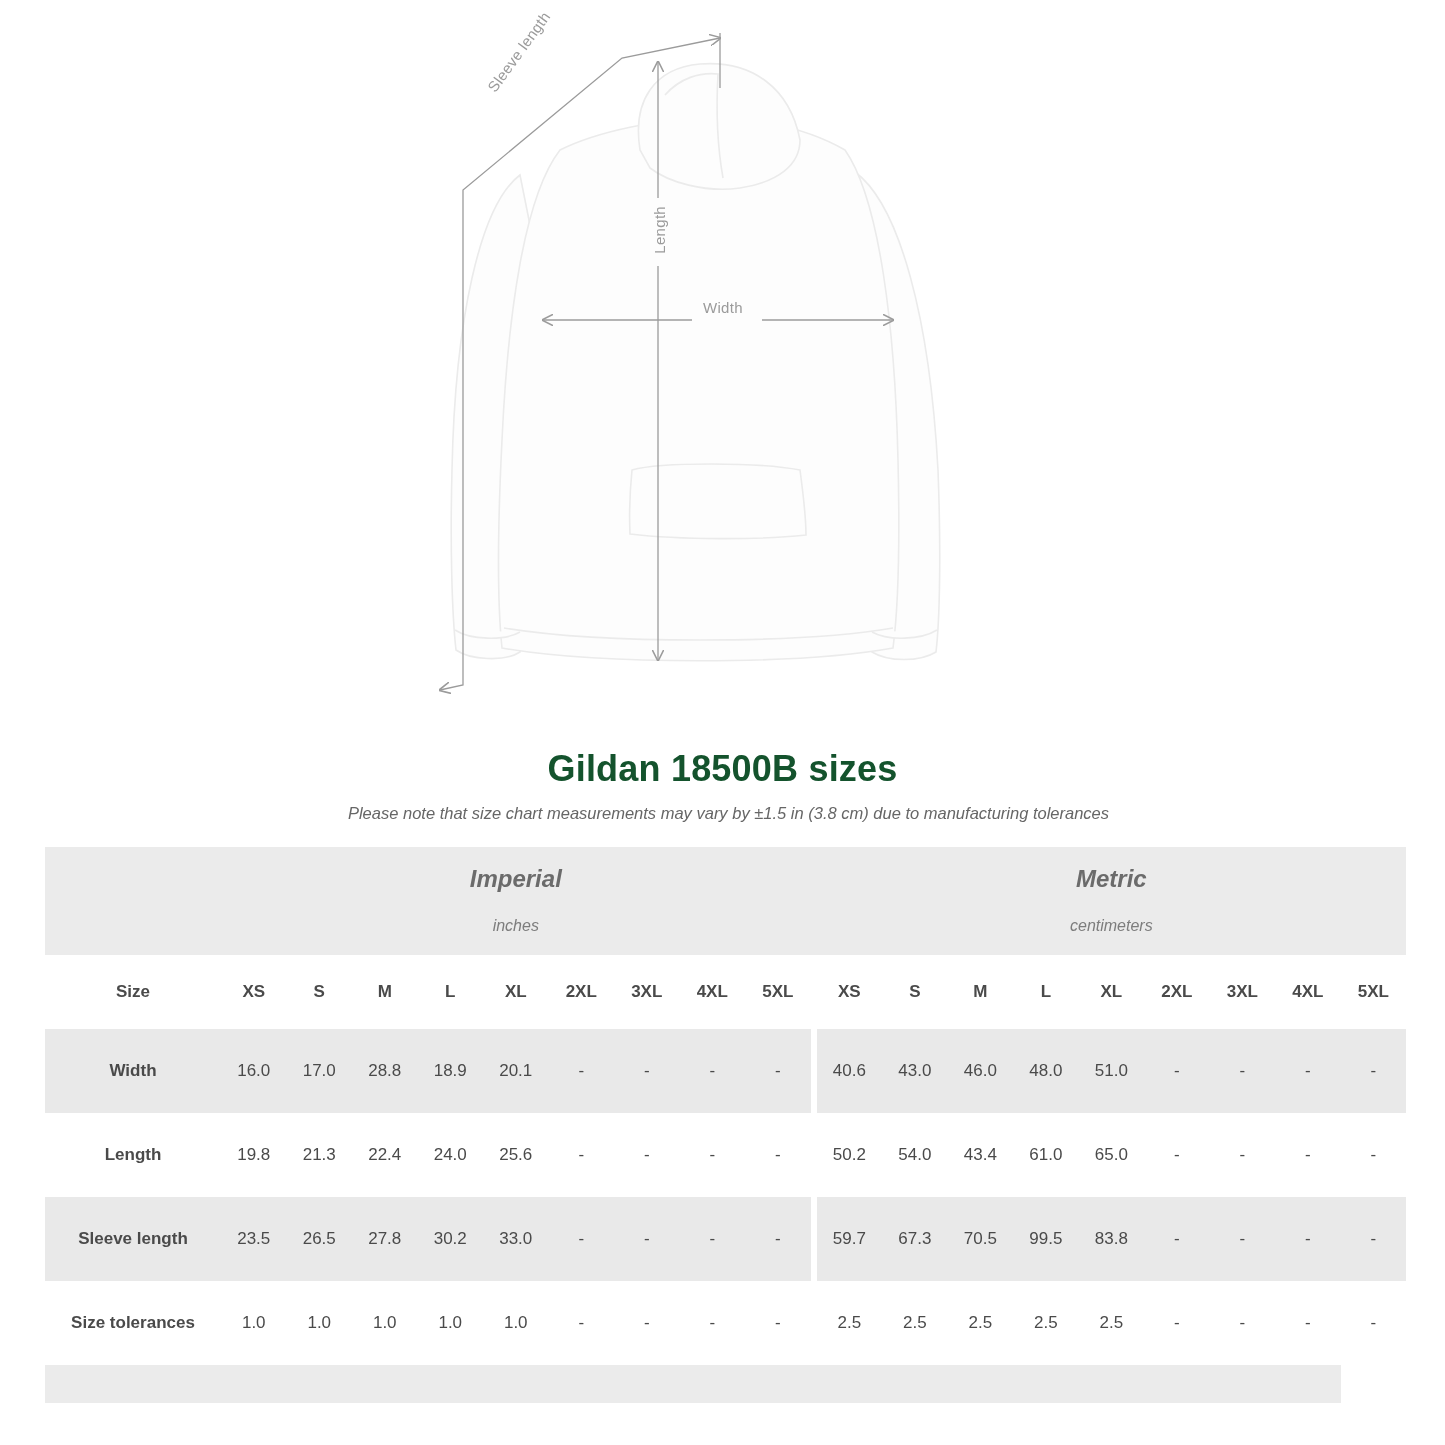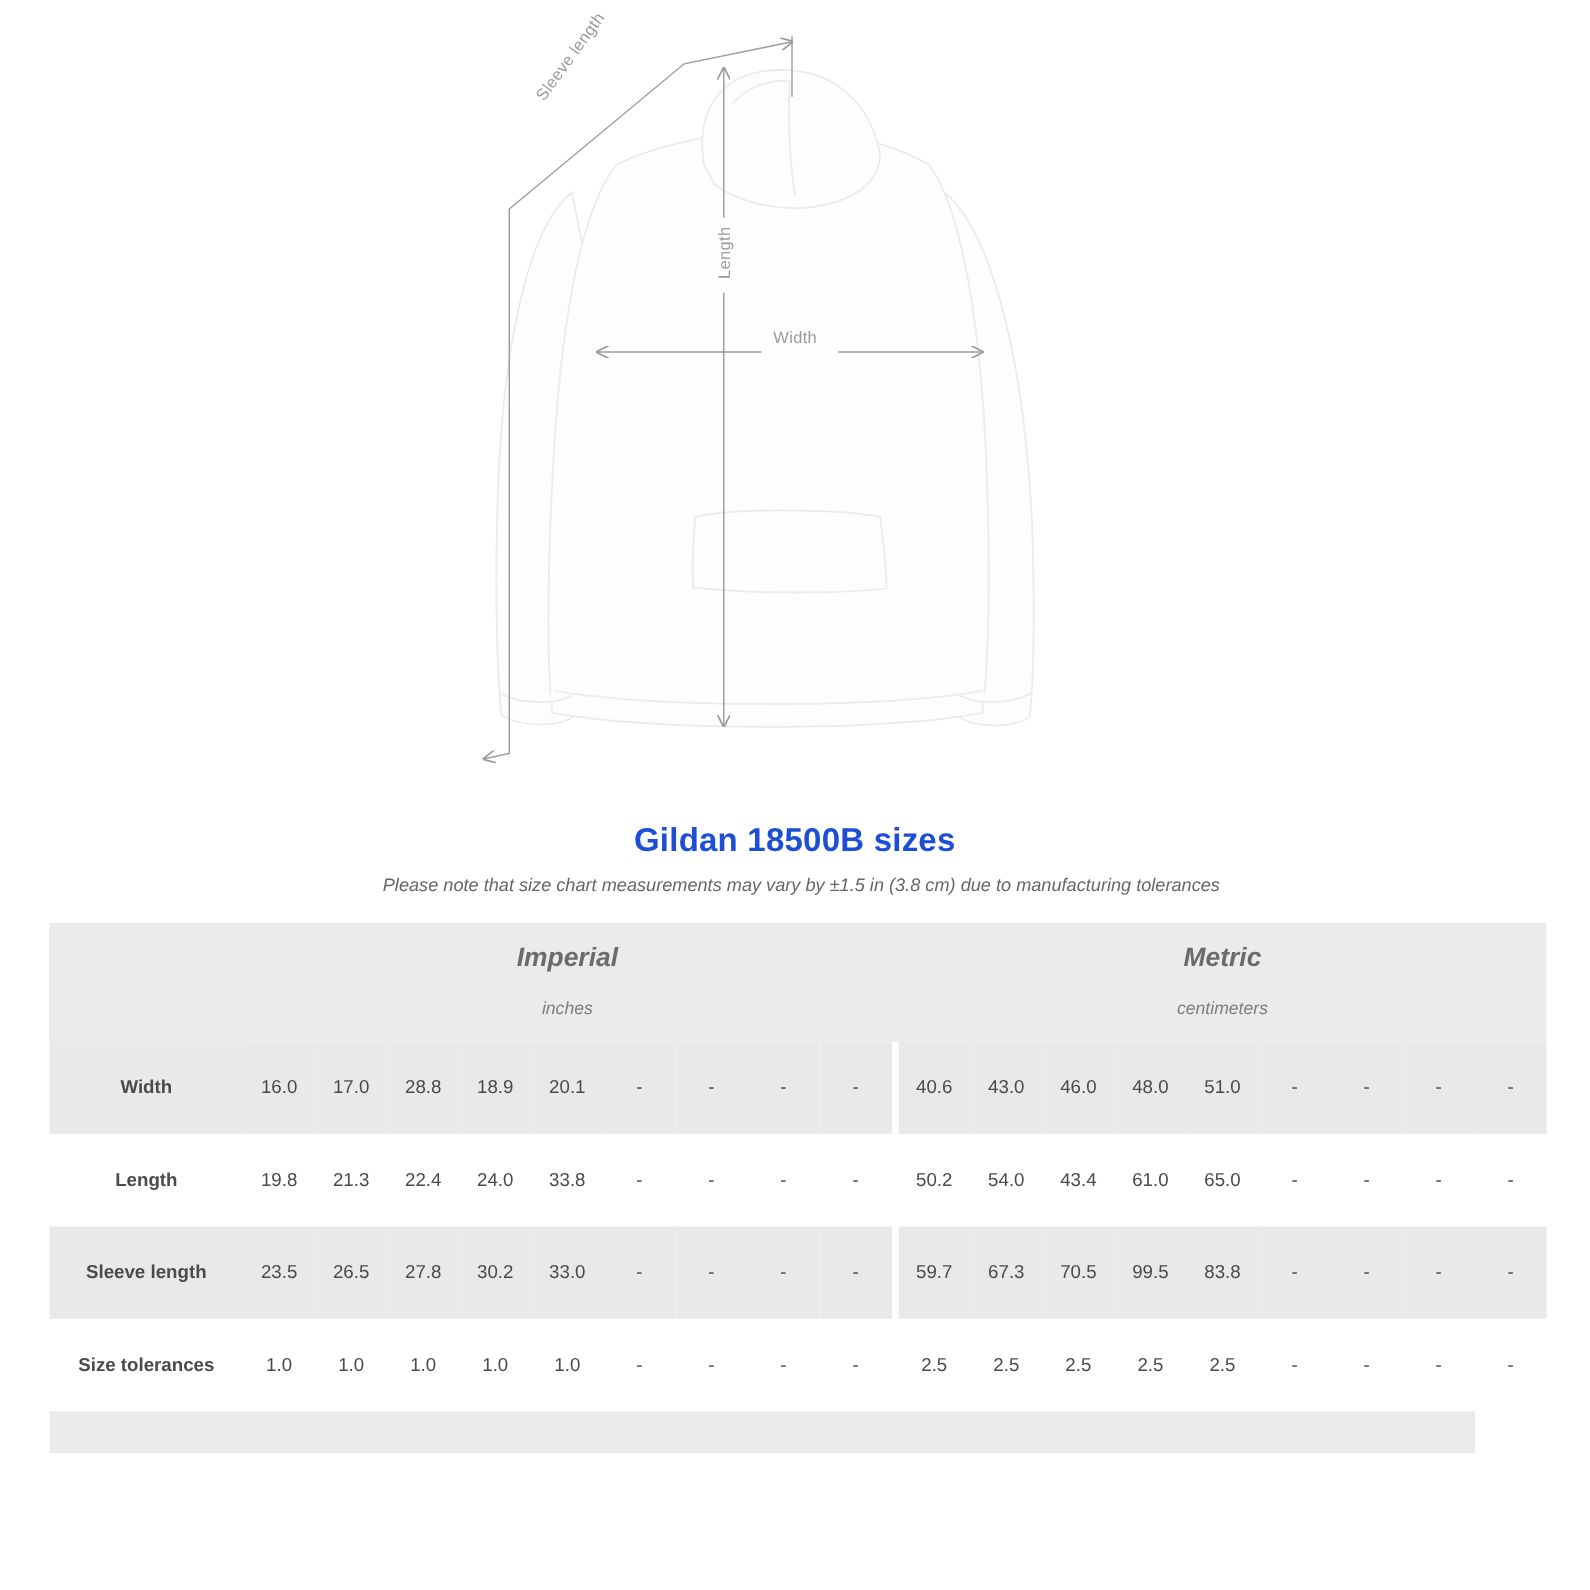--- a/index.html
+++ b/index.html
@@ -54,23 +54,23 @@
     transform: rotate(-54deg);
     transform-origin: left top;
   }
 
   
   .title-block {
     text-align: center;
     margin-top: 28px;
   }
   .chart-title {
-    font-size: 30px;
-    font-weight: bold;
-    color: #1d4ed8;
+    font-size: 36px;
+    font-weight: bold;
+    color: #14532d;
     margin: 0;
     letter-spacing: .2px;
   }
   .chart-note {
     font-size: 16.5px;
     font-style: italic;
     color: #666666;
     margin-top: 14px;
     margin-left: 12px;
   }
@@ -243,20 +243,42 @@
             <div class="unit-name">Imperial</div>
             <div class="unit-sub">inches</div>
           </td>
           <td class="corner-cell"></td>
           <td colspan="9">
             <div class="unit-name">Metric</div>
             <div class="unit-sub">centimeters</div>
           </td>
         </tr>
 
+        <tr class="sizes-row" id="sizes-row">
+          <td class="rowhead">Size</td>
+        <td>XS</td>
+            <td>S</td>
+            <td>M</td>
+            <td>L</td>
+            <td>XL</td>
+            <td>2XL</td>
+            <td>3XL</td>
+            <td>4XL</td>
+            <td>5XL</td>
+            <td class="sep"></td>
+            <td>XS</td>
+            <td>S</td>
+            <td>M</td>
+            <td>L</td>
+            <td>XL</td>
+            <td>2XL</td>
+            <td>3XL</td>
+            <td>4XL</td>
+            <td>5XL</td>
+          </tr>
       </thead>
 
       <tbody id="table-body">
           <tr class="data-row band-grey">
             <td class="rowhead">Width</td>
             <td>16.0</td>
             <td>17.0</td>
             <td>28.8</td>
             <td>18.9</td>
             <td>20.1</td>
@@ -274,21 +296,21 @@
             <td>-</td>
             <td>-</td>
             <td>-</td>
           </tr>
           <tr class="data-row band-white">
             <td class="rowhead">Length</td>
             <td>19.8</td>
             <td>21.3</td>
             <td>22.4</td>
             <td>24.0</td>
-            <td>33.8</td>
+            <td>25.6</td>
             <td>-</td>
             <td>-</td>
             <td>-</td>
             <td>-</td>
             <td class="sep"></td>
             <td>50.2</td>
             <td>54.0</td>
             <td>43.4</td>
             <td>61.0</td>
             <td>65.0</td>

